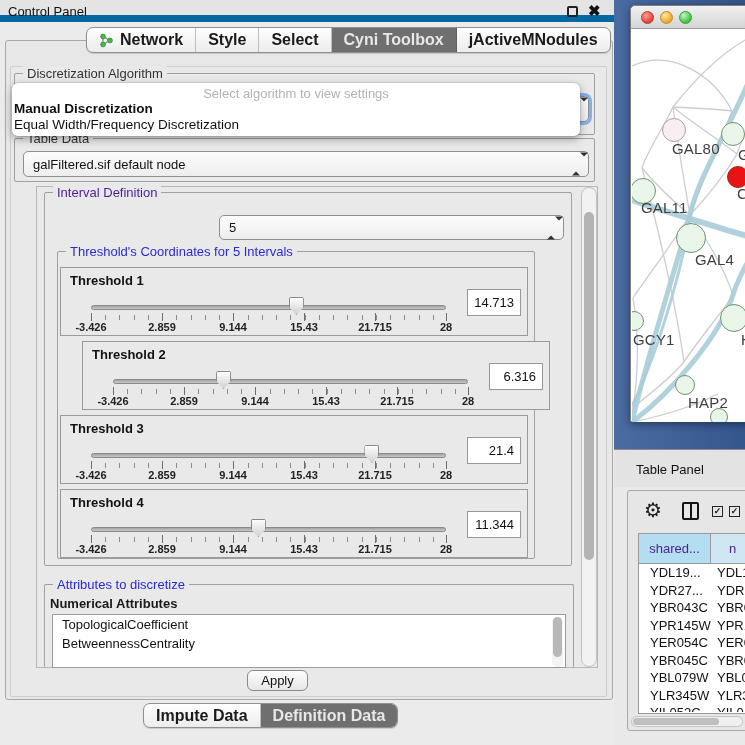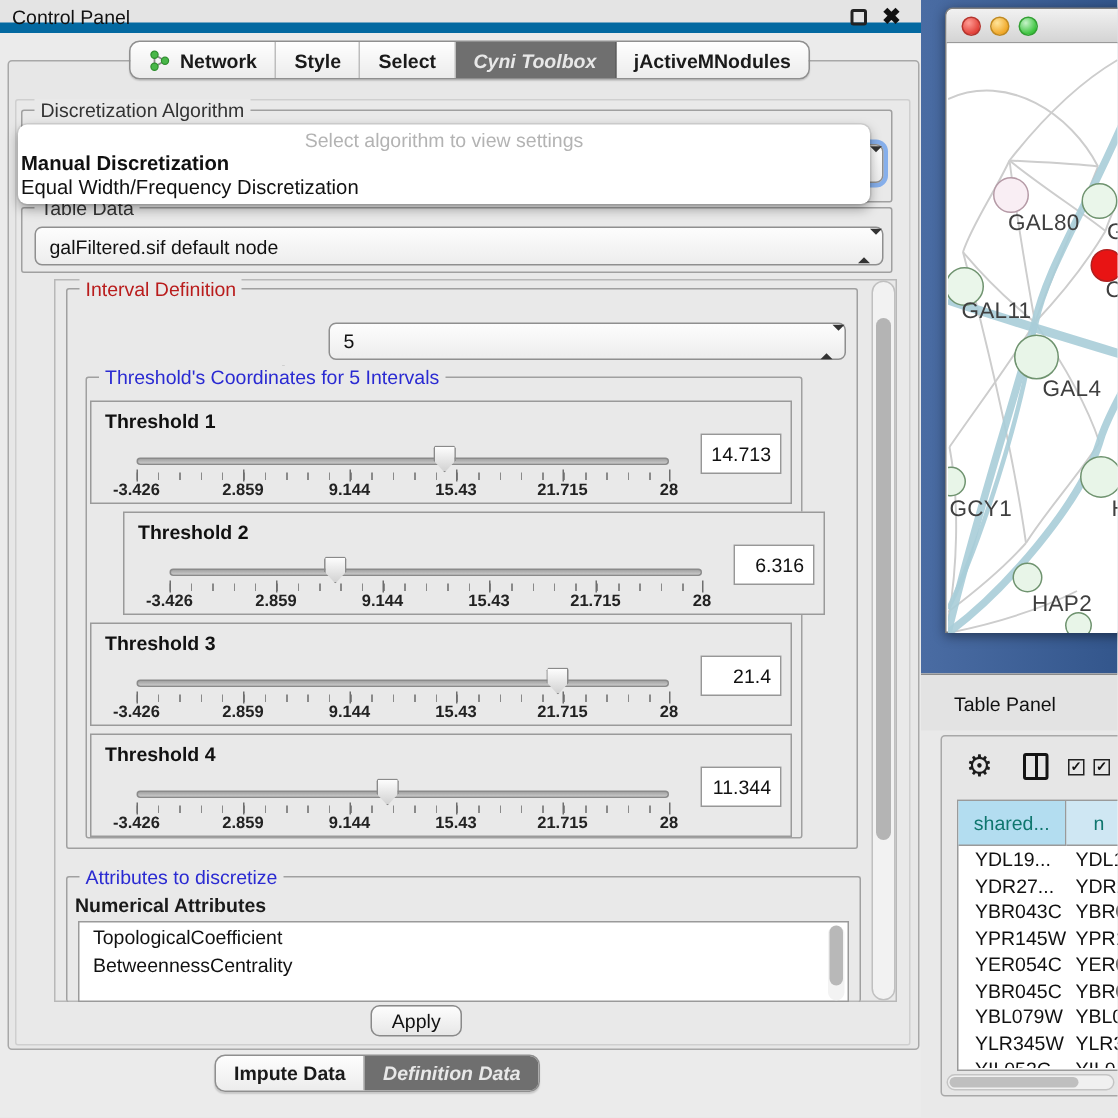--- a/index.html
+++ b/index.html
@@ -12,32 +12,32 @@
   .cp-titlebar { left:0; top:0; width:614px; height:22px; background:#e4e4e4; border-bottom:7px solid #0369a1; }
   .cp-title { left:8px; top:4px; font-size:13px; color:#111; }
   .float-ic { left:567px; top:6px; width:11px; height:11px; border:2px solid #222; border-radius:2px; }
   .close-ic { left:588px; top:2px; font-size:15px; font-weight:bold; color:#111; }
 
   .cp-frame { left:5px; top:40px; width:608px; height:660px; border:1px solid #a8a8a8; border-radius:3px; background:#e7e7e7; }
   .cp-inner { left:10px; top:66px; width:597px; height:631px; border:1px solid #cfcfcf; border-radius:2px; background:#e9e9e9; }
 
   
   .seg-bar { height:26px; display:flex; border:1px solid #8f8f8f; border-radius:7px; background:linear-gradient(#fefefe,#ececec); overflow:hidden; box-shadow:0 1px 1px rgba(0,0,0,.15); z-index:6; }
-  .seg { display:flex; align-items:center; justify-content:center; padding:0 12px; font-weight:bold; font-size:13px; color:#1a1a1a; border-right:1px solid #bdbdbd; white-space:nowrap; }
+  .seg { display:flex; align-items:center; justify-content:center; padding:0 12px; font-weight:bold; font-size:16px; color:#1a1a1a; border-right:1px solid #bdbdbd; white-space:nowrap; }
   .seg:last-child { border-right:none; }
-  .seg.active { background:#6f6f6f; color:#e8e8e8; border-right-color:#5f5f5f;font-style:italic; }
+  .seg.active { background:#6f6f6f; color:#e8e8e8; border-right-color:#5f5f5f; }
   .topbar { left:86px; top:27px; }
   .botbar { left:143px; top:703px; height:25px; }
 
   .net-ic { width:15px; height:15px; margin-right:6px; }
 
   
   .group { border:1px solid #a0a0a0; border-radius:2px; }
   .gtitle { position:absolute; top:-8px; left:8px; background:#e9e9e9; padding:0 4px; font-size:13px; }
-  .g-green { color:#b91c1c; }
+  .g-green { color:#4c1d95; }
   .g-blue { color:#2a2ad2; }
   .g-dark { color:#333; }
 
   
   .combo { background:linear-gradient(#fdfdfd,#ededed); border:1px solid #8f8f8f; border-radius:5px; display:flex; align-items:center; padding:0 22px 0 9px; position:absolute; }
   .combo .val { flex:1; font-size:13px; color:#111; overflow:hidden; white-space:nowrap; }
   .combo .arrows { position:absolute; right:8px; top:50%; transform:translateY(-50%); width:8px; }
   .arr-up { width:0; height:0; border-left:4px solid transparent; border-right:4px solid transparent; border-bottom:4px solid #333; margin-bottom:2px; }
   .arr-dn { width:0; height:0; border-left:4px solid transparent; border-right:4px solid transparent; border-top:4px solid #333; }
   .focus-ring { box-shadow:0 0 0 3px rgba(100,155,235,.75); }
@@ -88,21 +88,21 @@
   .tp-region { left:614px; top:449px; width:131px; height:296px; background:#e9e9e9; border-top:1px solid #8a8a8a; }
   .tp-titlebar { left:614px; top:450px; width:131px; height:37px; background:#e3e3e3; }
   .tp-title { left:22px; top:12px; font-size:13px; color:#111; }
   .tp-panel { left:627px; top:490px; width:140px; height:241px; background:#e6e6e6; border:1px solid #a8a8a8; border-radius:3px; }
   .gear { position:absolute; left:16px; top:7px; font-size:20px; color:#1c1c1c; }
   .split-ic { position:absolute; left:54px; top:11px; width:17px; height:18px; border:2px solid #141414; border-radius:2px; }
   .split-ic::after { content:""; position:absolute; left:6px; top:0; width:2px; height:14px; background:#141414; }
   .cb { position:absolute; top:15px; width:11px; height:11px; border:1.5px solid #222; font-size:9px; line-height:9px; text-align:center; color:#111; font-weight:bold; }
   .tbl { position:absolute; left:10px; top:42px; width:160px; height:181px; background:#fff; border:1px solid #9a9a9a; }
   .tbl-header { position:absolute; left:0; top:0; height:30px; display:flex; }
-  .th-cell { height:30px; border-right:1px solid #9a9a9a; border-bottom:1px solid #9a9a9a; font-size:13px; color:#0f766e; display:flex; align-items:center; }
+  .th-cell { height:30px; border-right:1px solid #9a9a9a; border-bottom:1px solid #9a9a9a; font-size:13px; color:#4c1d95; display:flex; align-items:center; }
   .th-1 { width:72px; background:#b3ddf0; justify-content:center; }
   .th-2 { width:86px; background:#cfe7f3; padding-left:18px; }
   .tbl-body { position:absolute; left:0; top:30px; width:100%; height:148px; overflow:hidden; }
   .trow { display:flex; height:17.5px; }
   .td-1 { width:72px; padding-left:11px; font-size:13px; color:#111; line-height:17.5px; white-space:nowrap; }
   .td-2 { width:86px; padding-left:6px; font-size:13px; color:#111; line-height:17.5px; white-space:nowrap; }
   .hscroll { position:absolute; left:3px; bottom:3px; width:112px; height:11px; background:#f0f0f0; border:1px solid #c4c4c4; border-radius:6px; }
   .hscroll .thumb { position:absolute; left:1px; top:1px; width:78%; height:7px; background:#bfbfbf; border-radius:4px; }
 
   .bold { font-weight:bold; }

